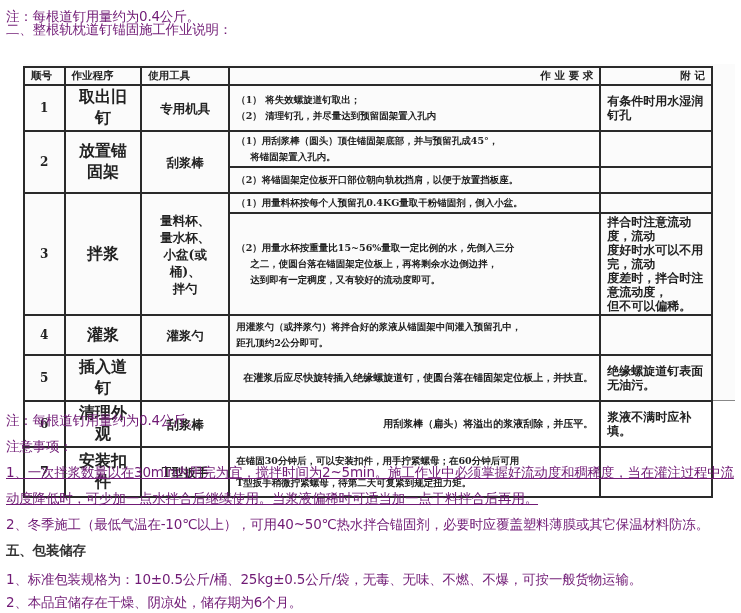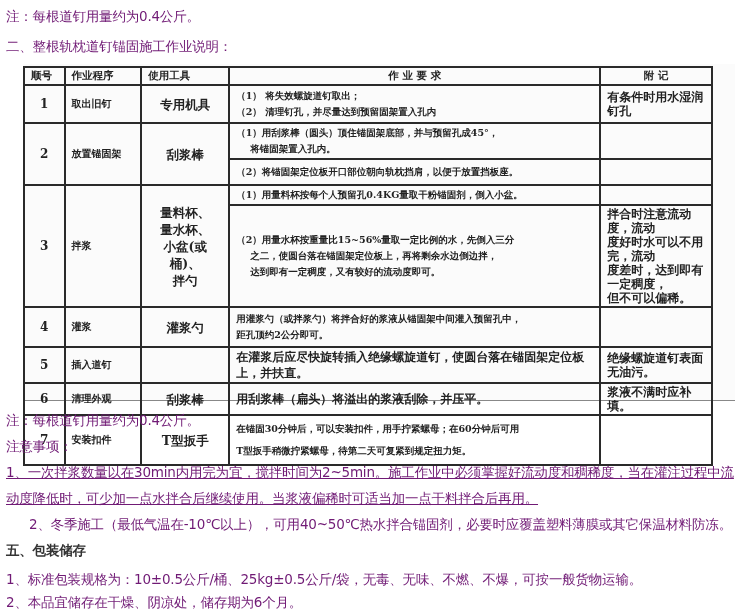--- a/index.html
+++ b/index.html
@@ -19,36 +19,36 @@
     position: absolute; left: 23px; top: 64px; width: 712px; height: 336px;
     background: #fbfbfb; border-bottom: 1px solid #888;
   }
   table.proc {
     border-collapse: collapse; width: 690px; position: absolute; left: 0; top: 2px;
     font-family: "DejaVu Serif", serif; color: #222; table-layout: fixed;
   }
   table.proc td, table.proc th {
     border: 2px solid #2a2a2a; padding: 1px 6px; vertical-align: middle;
   }
-  table.proc th { font-size: 10.5px; font-weight: bold; height: 14px; }
+  table.proc th { font-size: 10.5px; font-weight: bold; height: 14px; text-align: right; }
   table.proc th.left { text-align: left; }
   .c-no { font-size: 12px; font-weight: bold; text-align: center; }
-  .c-proc { font-size: 10px; font-weight: bold; }
+  .c-proc { font-size: 16px; font-weight: bold; text-align: center; }
   .c-tool { font-size: 12.5px; font-weight: bold; text-align: center; line-height: 17px; }
   .c-req { font-size: 9.5px; font-weight: bold; line-height: 16px; }
-  .c-req.small { font-size: 12px; }
+  .c-req.small { font-size: 10px; text-align: right; }
   .c-note { font-size: 12px; font-weight: bold; line-height: 14px; }
   .indent { padding-left: 14px; display: block; }
   .line { display: block; }
 </style>
 </head>
 <body>
 
 <div class="para" style="top:6px;">注：每根道钉用量约为0.4公斤。</div>
-<div class="para" style="top:36px;">二、整根轨枕道钉锚固施工作业说明：</div>
+<div class="para" style="top:19px;">二、整根轨枕道钉锚固施工作业说明：</div>
 
 <div class="tbl-wrap">
   <table class="proc">
     <colgroup>
       <col style="width:36px">
         <col style="width:68px">
         <col style="width:78px">
         <col style="width:329px">
         <col style="width:99px">
     </colgroup>
@@ -101,21 +101,21 @@
     </tr>
     <tr style="height:72px">
       <td class="c-req">
         <span class="line">（2）用量水杯按重量比15~56%量取一定比例的水，先倒入三分</span>
         <span class="indent">之二，使圆台落在锚固架定位板上，再将剩余水边倒边拌，</span>
         <span class="indent">达到即有一定稠度，又有较好的流动度即可。</span>
       </td>
       <td class="c-note">
         <span class="line">拌合时注意流动度，流动</span>
         <span class="line">度好时水可以不用完，流动</span>
-        <span class="line">度差时，达到即有一定稠度，</span>
+        <span class="line">度差时，拌合时注意流动度，</span>
         <span class="line">但不可以偏稀。</span>
       </td>
     </tr>
 
     <tr style="height:40px">
       <td class="c-no">4</td>
       <td class="c-proc">灌浆</td>
       <td class="c-tool">灌浆勺</td>
       <td class="c-req">
         <span class="line">用灌浆勺（或拌浆勺）将拌合好的浆液从锚固架中间灌入预留孔中，</span>
@@ -150,16 +150,16 @@
       </td>
       <td class="c-note"></td>
     </tr>
   </tbody>
     </table>
 </div>
 
 <div class="para" style="top:410px;">注：每根道钉用量约为0.4公斤。</div>
 <div class="para" style="top:436px;">注意事项：</div>
 <div class="para wrap" style="top:459px;">1、一次拌浆数量以在30min内用完为宜，搅拌时间为2~5min。施工作业中必须掌握好流动度和稠稀度，当在灌注过程中流动度降低时，可少加一点水拌合后继续使用。当浆液偏稀时可适当加一点干料拌合后再用。</div>
-<div class="para" style="top:514px;margin-left:23px;">2、冬季施工（最低气温在-10℃以上），可用40~50℃热水拌合锚固剂，必要时应覆盖塑料薄膜或其它保温材料防冻。</div>
+<div class="para" style="top:514px;">2、冬季施工（最低气温在-10℃以上），可用40~50℃热水拌合锚固剂，必要时应覆盖塑料薄膜或其它保温材料防冻。</div>
 <div class="para heading" style="top:540px;">五、包装储存</div>
 <div class="para" style="top:537px;margin-top:32px;">1、标准包装规格为：10±0.5公斤/桶、25kg±0.5公斤/袋，无毒、无味、不燃、不爆，可按一般货物运输。</div>
 <div class="para" style="top:592px;">2、本品宜储存在干燥、阴凉处，储存期为6个月。</div>
 
 </body></html>

